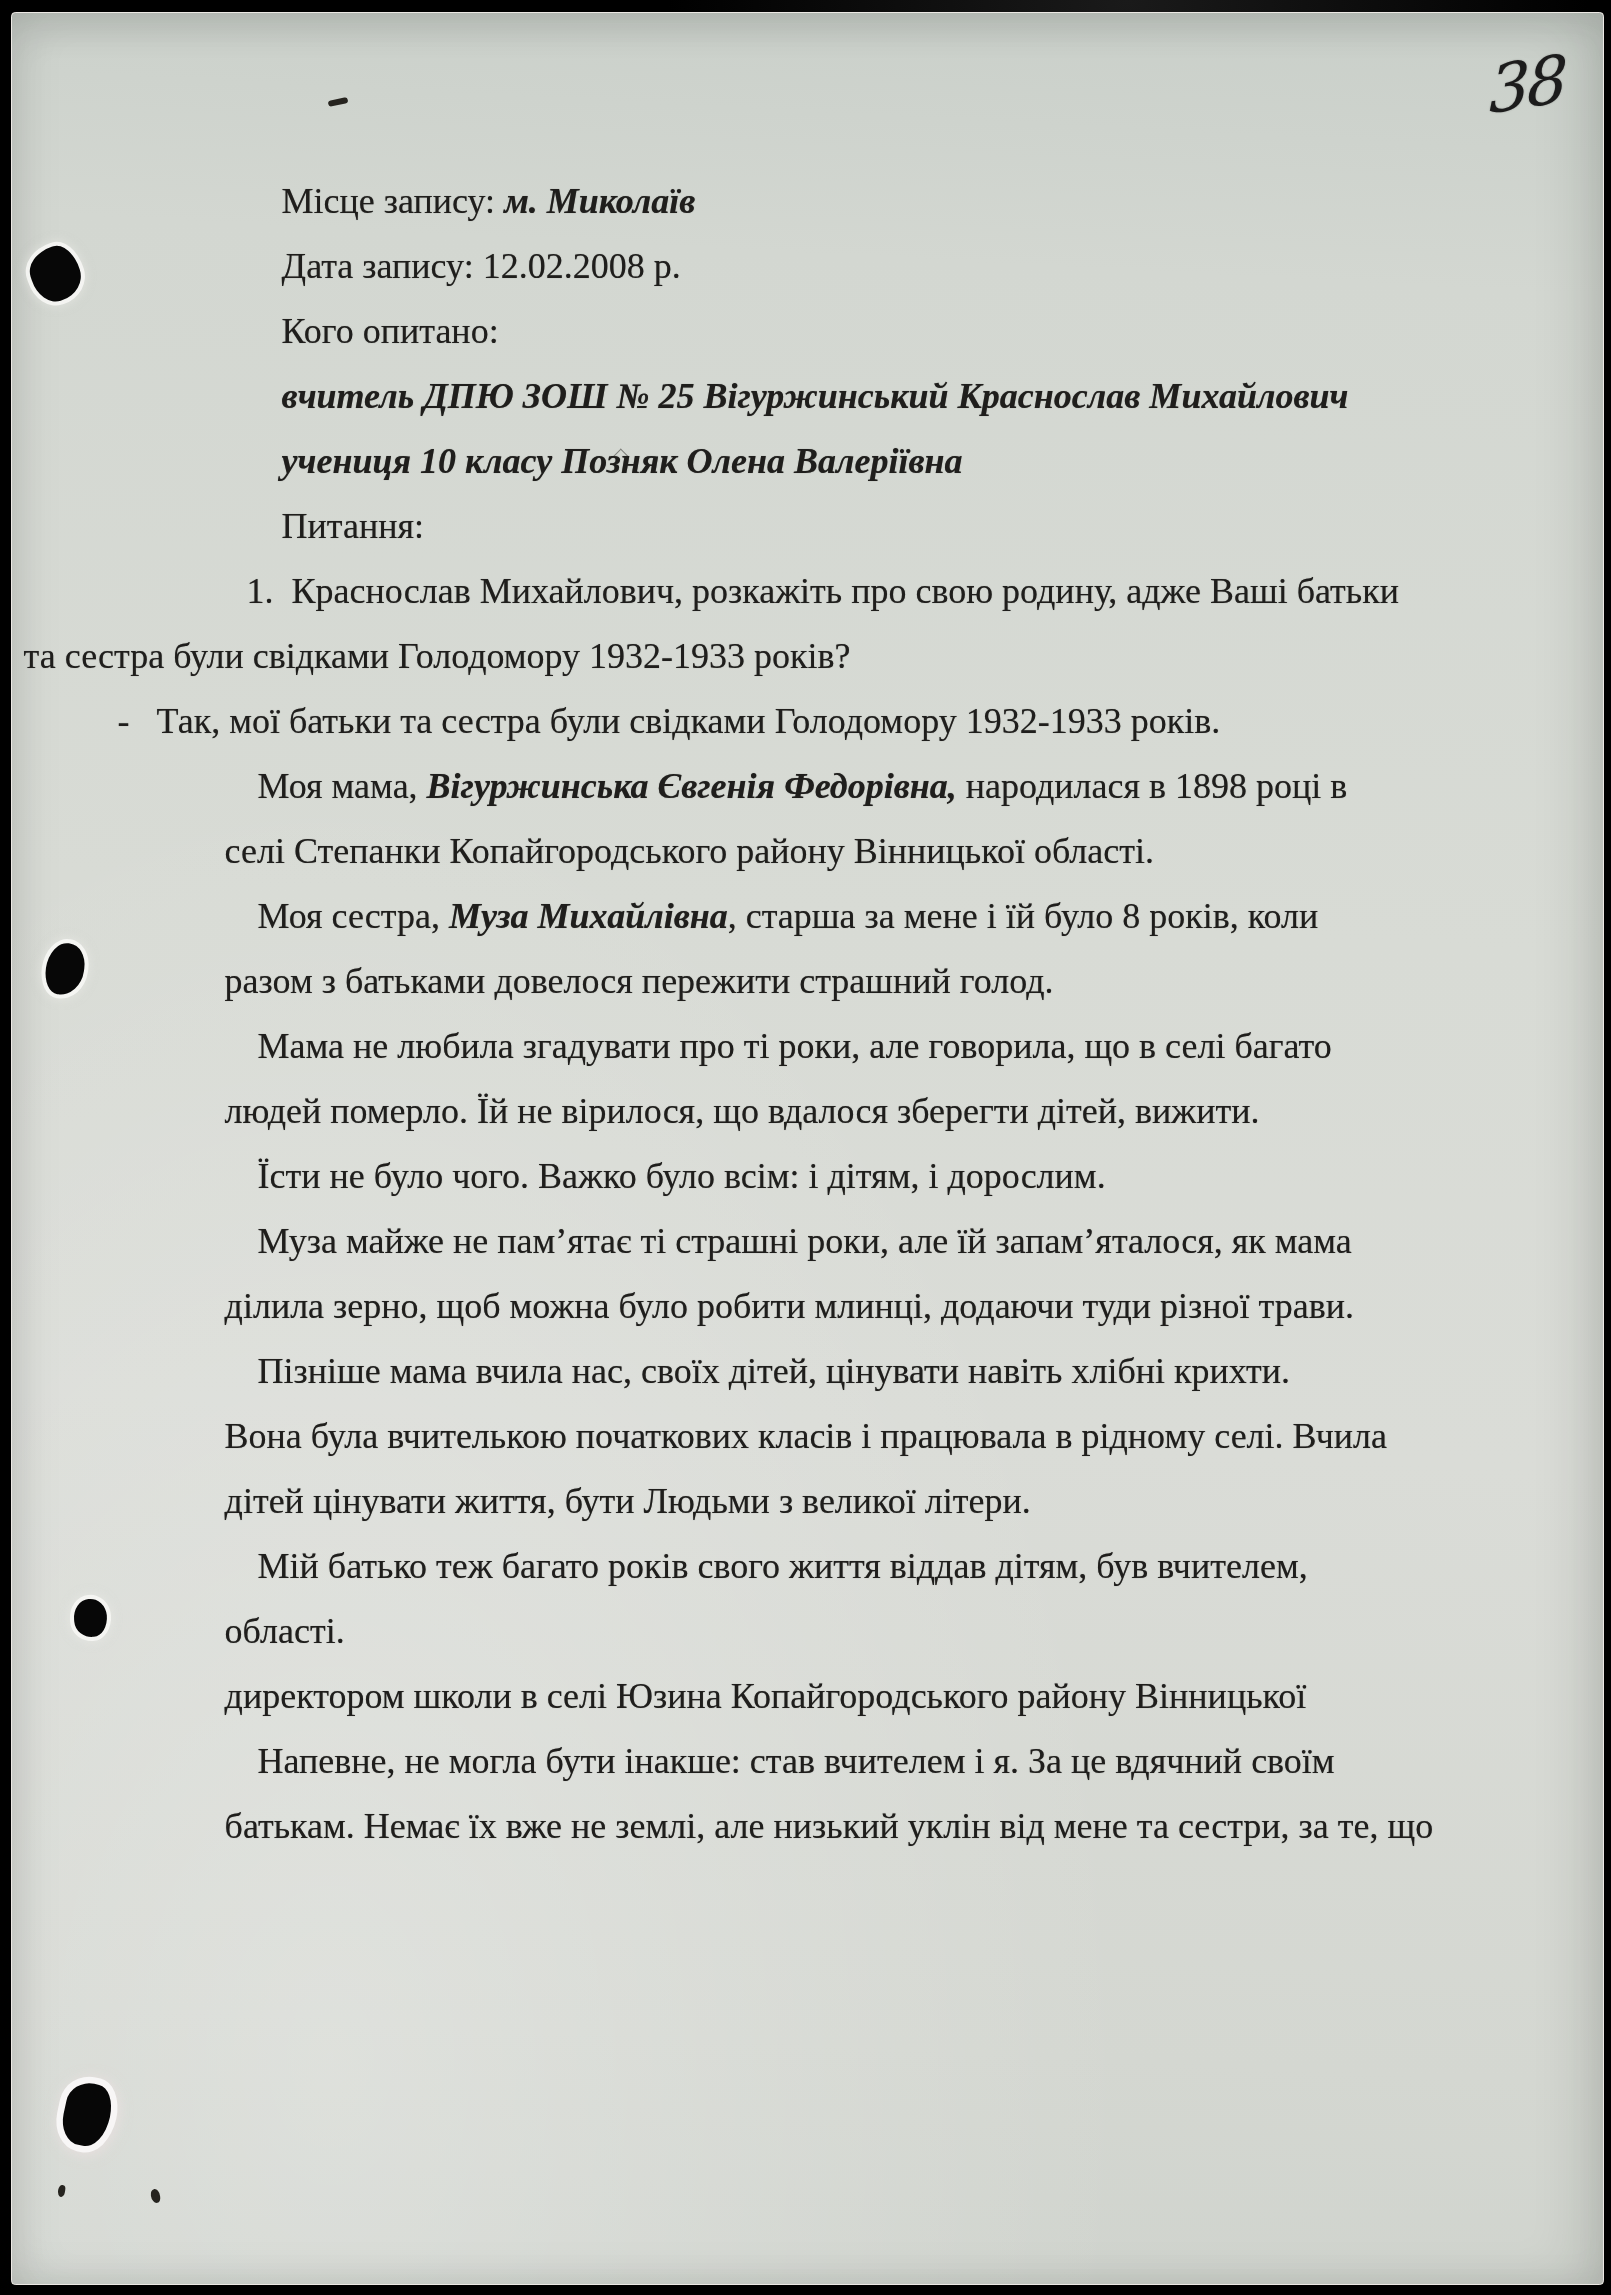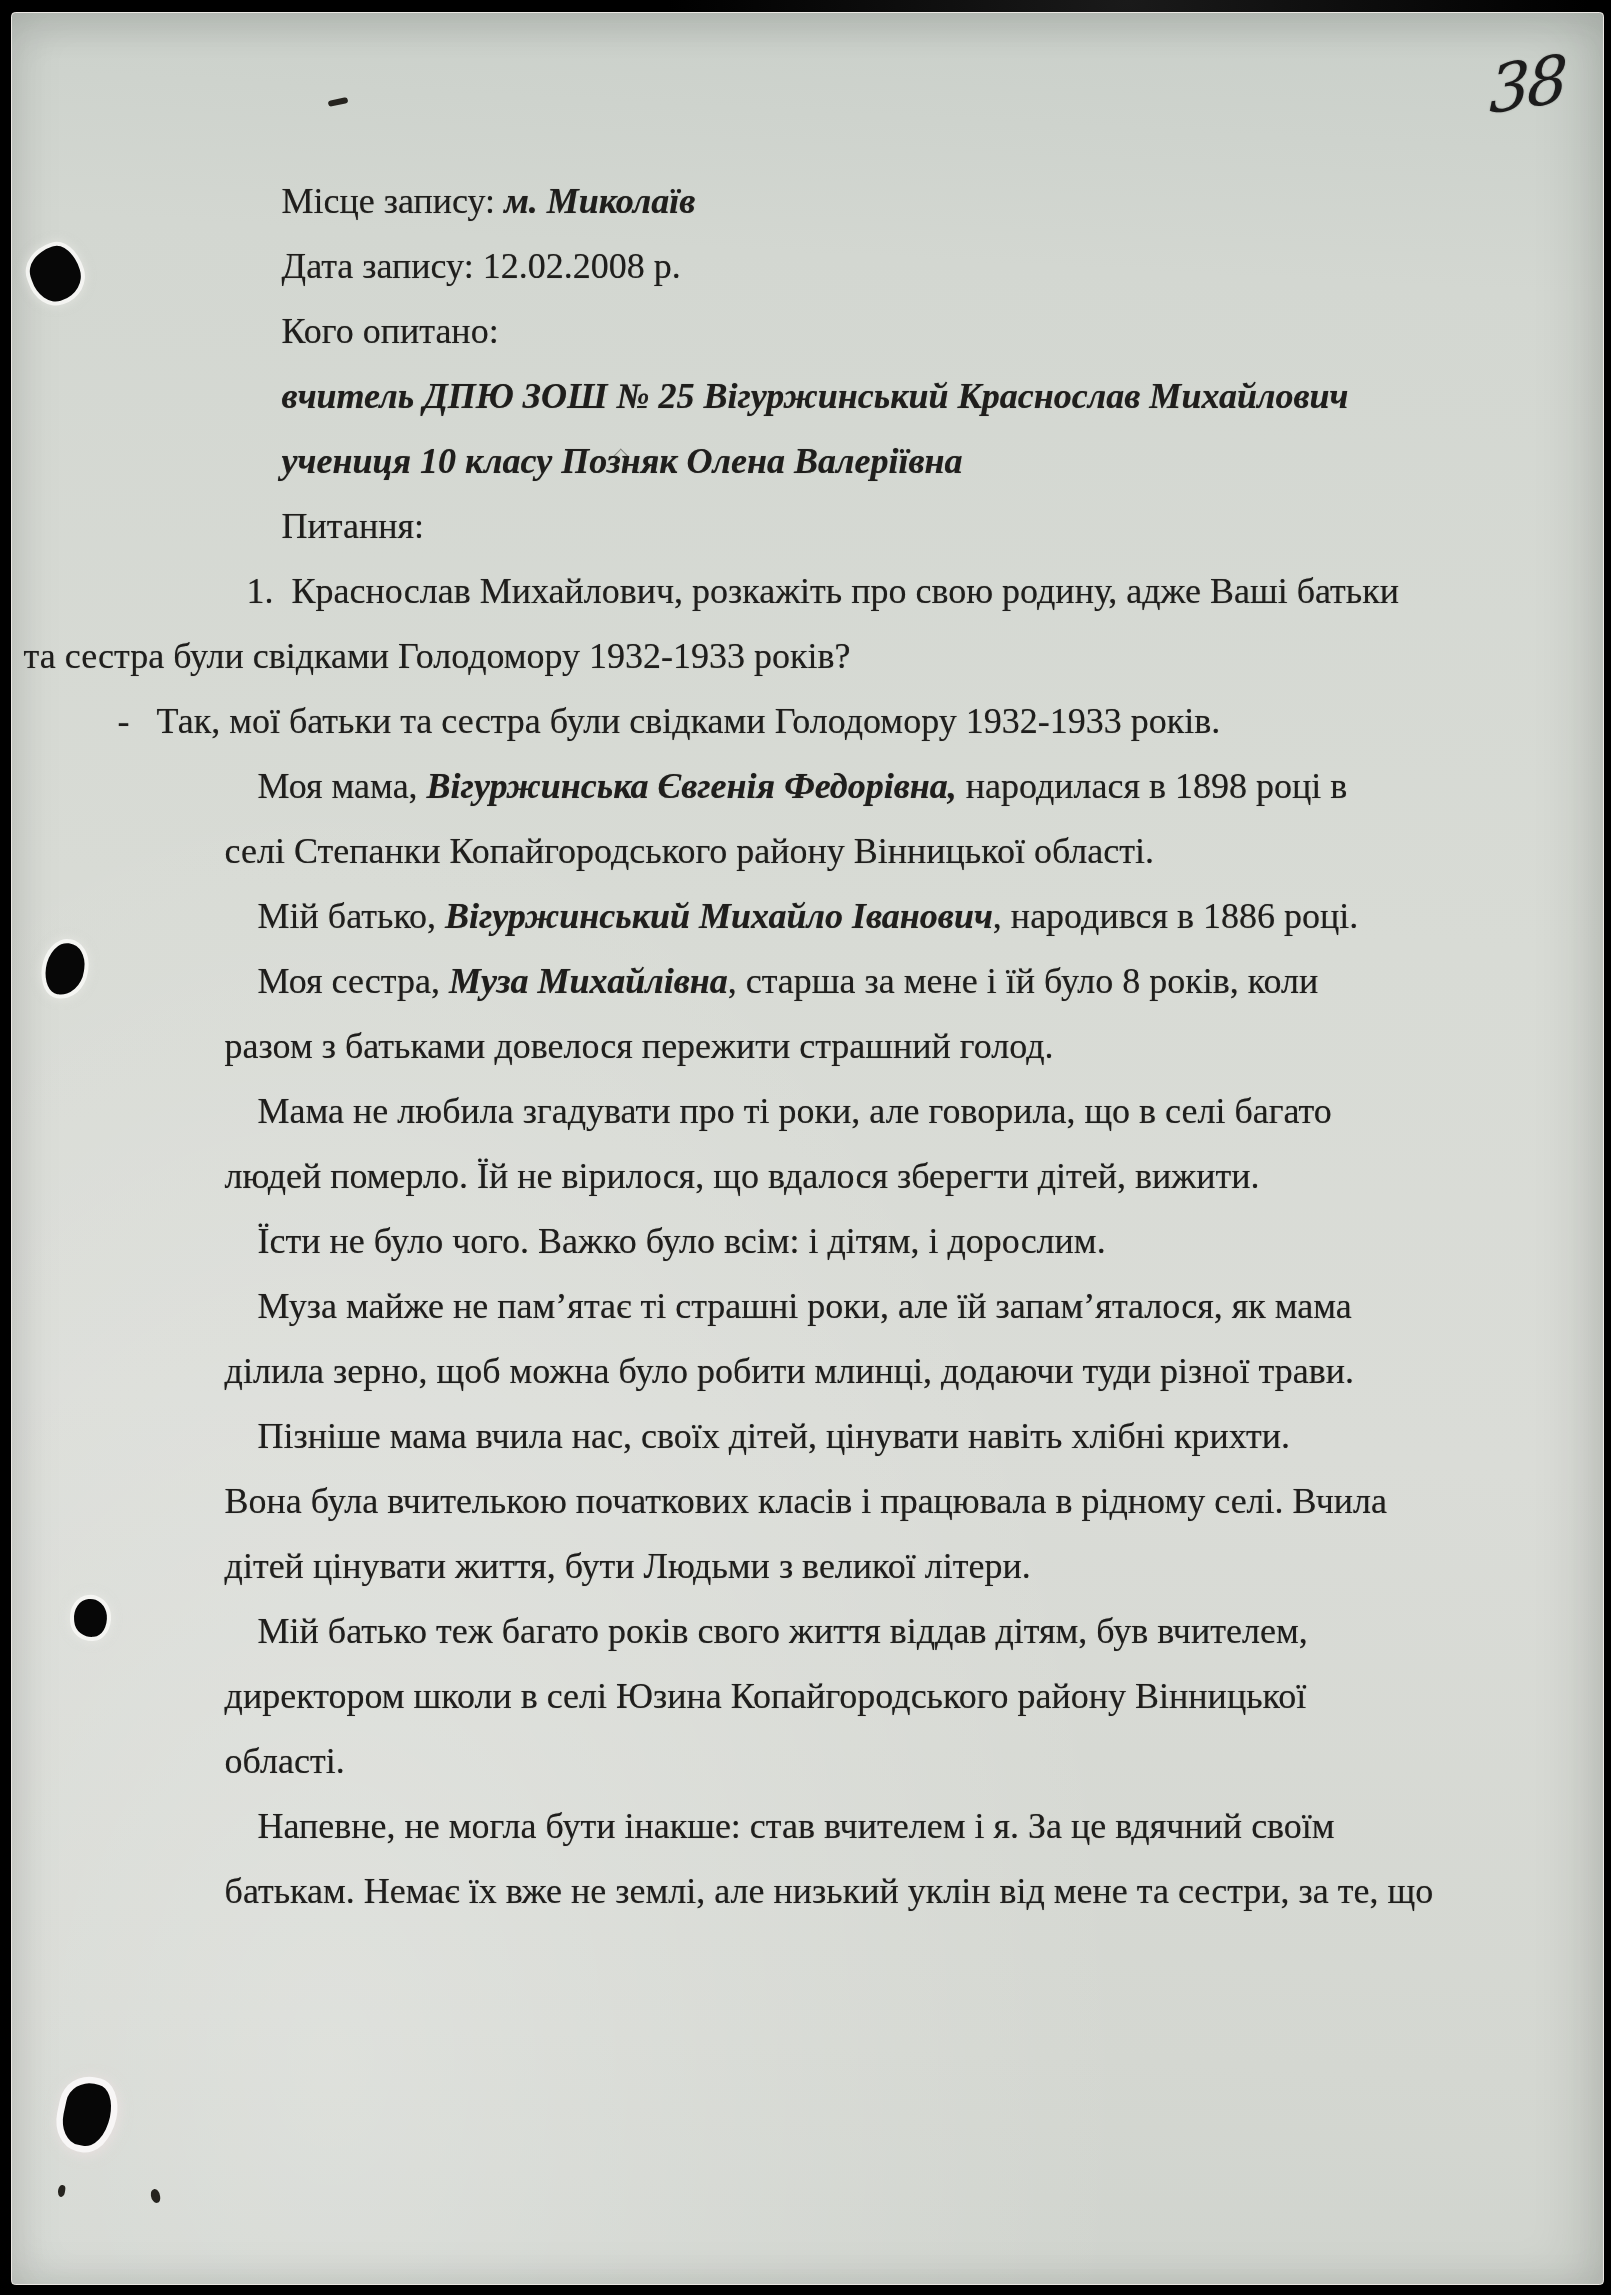--- a/index.html
+++ b/index.html
@@ -119,34 +119,33 @@
         <div class="line indent-header"><span class="n">Дата запису: 12.02.2008 р.</span></div>
         <div class="line indent-header"><span class="n">Кого опитано:</span></div>
         <div class="line indent-header"><span class="bi">вчитель ДПЮ ЗОШ № 25 Вігуржинський Краснослав Михайлович</span></div>
         <div class="line indent-header"><span class="bi">учениця 10 класу Позняк Олена Валеріївна</span></div>
         <div class="line indent-header"><span class="n">Питання:</span></div>
         <div class="line indent-item"><span class="n">1.  Краснослав Михайлович, розкажіть про свою родину, адже Ваші батьки</span></div>
         <div class="line indent-cont"><span class="n">та сестра були свідками Голодомору 1932-1933 років?</span></div>
         <div class="line indent-answer"><span class="n">-   Так, мої батьки та сестра були свідками Голодомору 1932-1933 років.</span></div>
         <div class="line indent-para"><span class="n">Моя мама, </span><span class="bi">Вігуржинська Євгенія Федорівна,</span><span class="n"> народилася в 1898 році в</span></div>
         <div class="line indent-flush"><span class="n">селі Степанки Копайгородського району Вінницької області.</span></div>
-        <div class="line indent-para"><span class="n">Мій батько, </span><span class="bi">Вігуржинський Михайло Іванович</span><span class="n">, народився в 1886 році.</span></div>
         <div class="line indent-para"><span class="n">Моя сестра, </span><span class="bi">Муза Михайлівна</span><span class="n">, старша за мене і їй було 8 років, коли</span></div>
         <div class="line indent-flush"><span class="n">разом з батьками довелося пережити страшний голод.</span></div>
         <div class="line indent-para"><span class="n">Мама не любила згадувати про ті роки, але говорила, що в селі багато</span></div>
         <div class="line indent-flush"><span class="n">людей померло. Їй не вірилося, що вдалося зберегти дітей, вижити.</span></div>
         <div class="line indent-para"><span class="n">Їсти не було чого. Важко було всім: і дітям, і дорослим.</span></div>
         <div class="line indent-para"><span class="n">Муза майже не пам’ятає ті страшні роки, але їй запам’яталося, як мама</span></div>
         <div class="line indent-flush"><span class="n">ділила зерно, щоб можна було робити млинці, додаючи туди різної трави.</span></div>
         <div class="line indent-para"><span class="n">Пізніше мама вчила нас, своїх дітей, цінувати навіть хлібні крихти.</span></div>
         <div class="line indent-flush"><span class="n">Вона була вчителькою початкових класів і працювала в рідному селі. Вчила</span></div>
         <div class="line indent-flush"><span class="n">дітей цінувати життя, бути Людьми з великої літери.</span></div>
         <div class="line indent-para"><span class="n">Мій батько теж багато років свого життя віддав дітям, був вчителем,</span></div>
+        <div class="line indent-flush"><span class="n">області.</span></div>
         <div class="line indent-flush"><span class="n">директором школи в селі Юзина Копайгородського району Вінницької</span></div>
-        <div class="line indent-flush"><span class="n">області.</span></div>
         <div class="line indent-para"><span class="n">Напевне, не могла бути інакше: став вчителем і я. За це вдячний своїм</span></div>
         <div class="line indent-flush"><span class="n">батькам. Немає їх вже не землі, але низький уклін від мене та сестри, за те, що</span></div>
       </div>
   </div>
 
   <div class="hole hole-1"></div>
   <div class="hole hole-2"></div>
   <div class="hole hole-3"></div>
   <div class="hole hole-4"></div>
   <div class="speck speck-a"></div>

